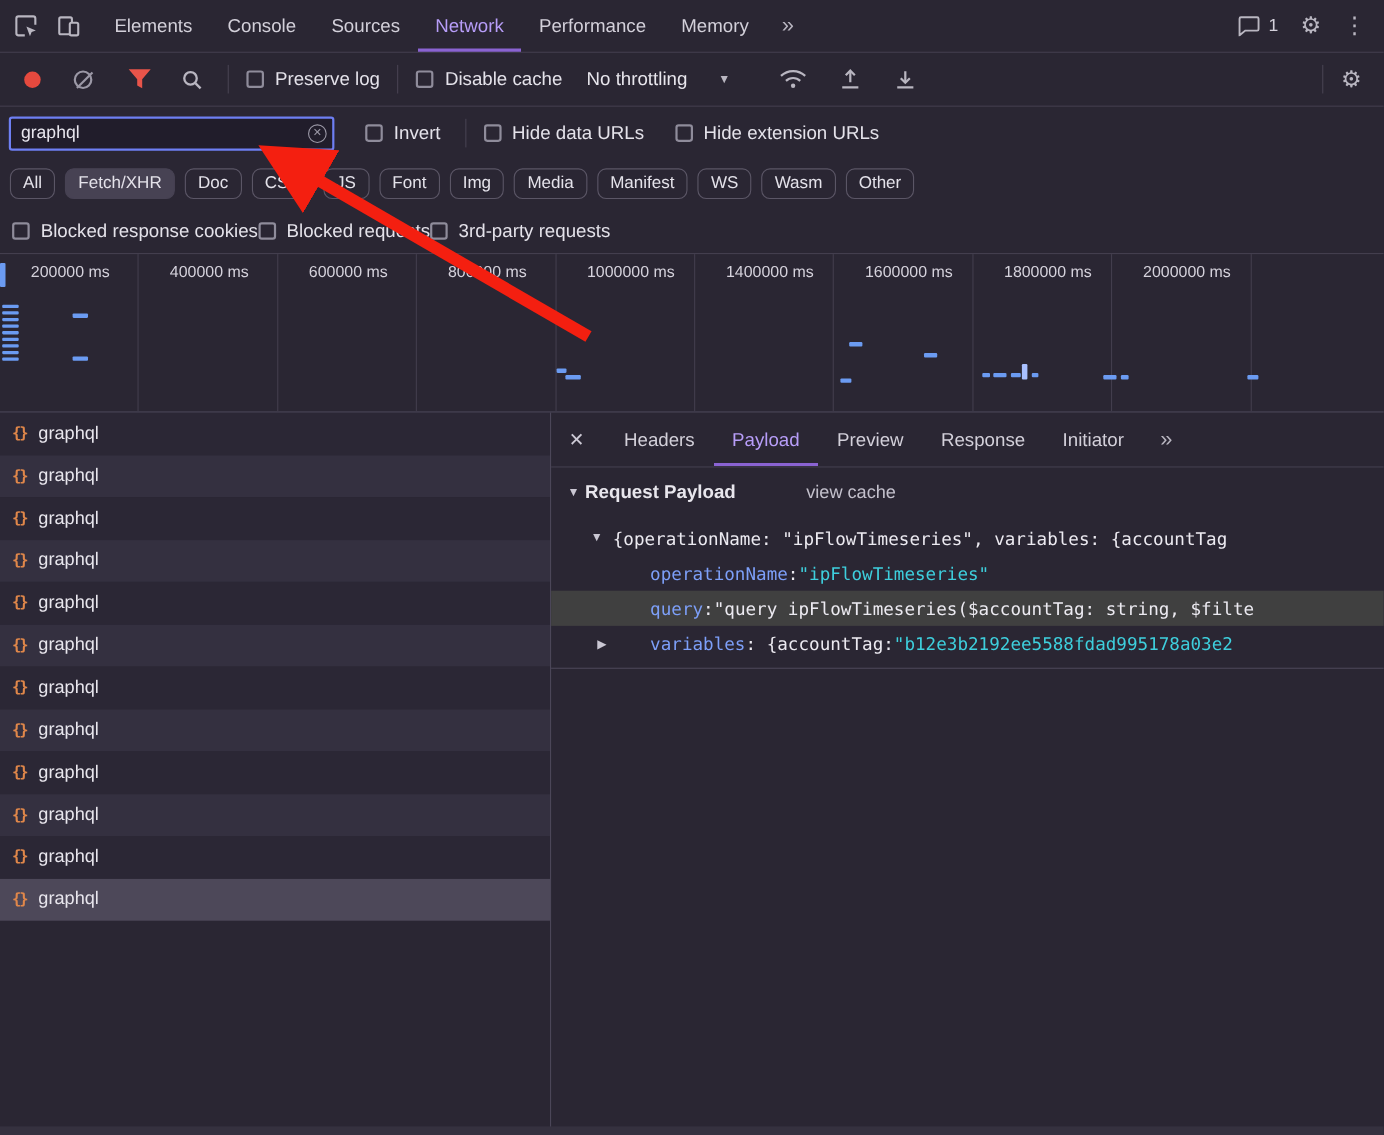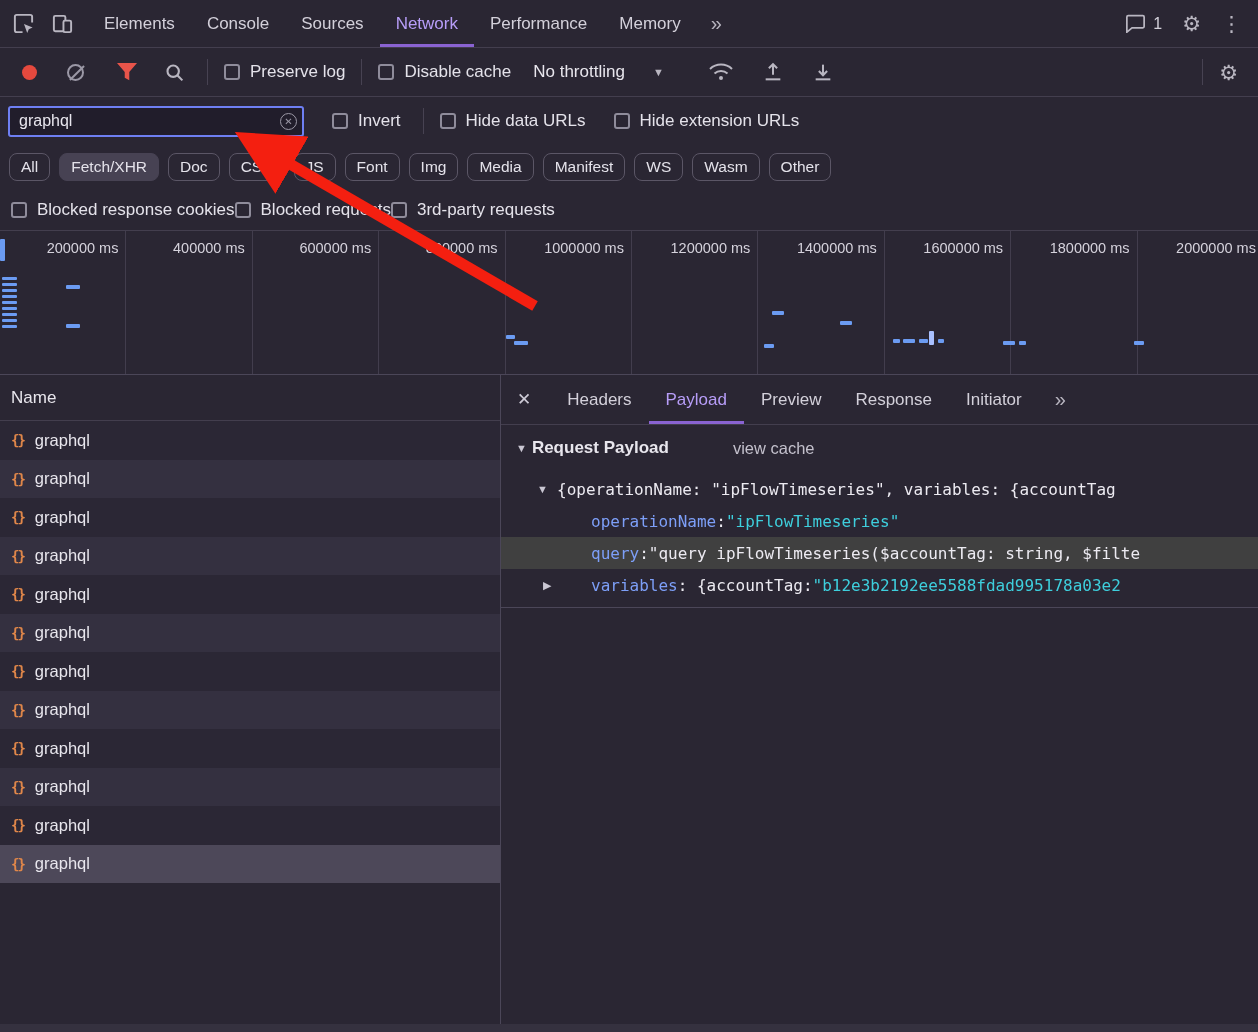--- a/index.html
+++ b/index.html
@@ -56,21 +56,21 @@
   .chip{border:1px solid #5b5666;border-radius:8px;padding:4px 11px;font-size:15.5px;color:#e4e2ea;cursor:pointer;white-space:nowrap;}
   .chip.selected{background:#474253;border-color:#474253;}
 
   
   .blocked-row{height:42px;display:flex;align-items:center;padding-left:11px;border-bottom:1px solid var(--border);}
 
   
   .timeline{position:relative;height:144px;border-bottom:1px solid #4b4658;overflow:hidden;}
   #tl-cols{position:absolute;inset:0;display:flex;}
   .tl-col{flex:0 0 126.4px;border-right:1px solid #423d4d;}
-  .tl-label{padding:9px 7px 0 0;text-align:right;font-size:14.5px;color:#d5d2dc;white-space:nowrap;overflow:hidden;}
+  .tl-label{padding:9px 7px 0 0;text-align:left;font-size:14.5px;color:#d5d2dc;white-space:nowrap;overflow:hidden;margin-left:28px;}
   #tl-marks{position:absolute;inset:0;}
   .mark{position:absolute;background:var(--mark-blue);border-radius:1px;}
   .mark.bright{background:#a9c0ff;}
 
   
   .split{display:flex;height:657px;}
   .left-pane{width:501px;flex:none;border-right:1px solid #4b4658;display:flex;flex-direction:column;}
   .name-header{height:46px;display:flex;align-items:center;padding-left:11px;font-size:17px;border-bottom:1px solid var(--border);flex:none;}
   #req-list{flex:1;overflow:hidden;}
   .req-row{height:38.5px;display:flex;align-items:center;gap:11px;padding-left:11px;font-size:16.5px;cursor:pointer;}
@@ -262,23 +262,20 @@
         <div class="tl-label">400000 ms</div>
       </div>
       <div class="tl-col">
         <div class="tl-label">600000 ms</div>
       </div>
       <div class="tl-col">
         <div class="tl-label">800000 ms</div>
       </div>
       <div class="tl-col">
         <div class="tl-label">1000000 ms</div>
-      </div>
-      <div class="tl-col">
-        <div class="tl-label">1200000 ms</div>
       </div>
       <div class="tl-col">
         <div class="tl-label">1400000 ms</div>
       </div>
       <div class="tl-col">
         <div class="tl-label">1600000 ms</div>
       </div>
       <div class="tl-col">
         <div class="tl-label">1800000 ms</div>
       </div>
@@ -310,21 +307,20 @@
       <div class="mark bright" style="left: 929px; top: 100px; width: 5px; height: 14px;"></div>
       <div class="mark" style="left: 938px; top: 108px; width: 6px; height: 4px;"></div>
       <div class="mark" style="left: 1003px; top: 110px; width: 12px; height: 4px;"></div>
       <div class="mark" style="left: 1019px; top: 110px; width: 7px; height: 4px;"></div>
       <div class="mark" style="left: 1134px; top: 110px; width: 10px; height: 4px;"></div>
     </div>
 </div>
 
 <div class="split">
   <div class="left-pane">
-    <div class="name-header">Name</div>
     <div id="req-list">
         <div class="req-row">
           <span class="brace-icon">{}</span>
           <span class="req-name">graphql</span>
         </div>
         <div class="req-row">
           <span class="brace-icon">{}</span>
           <span class="req-name">graphql</span>
         </div>
         <div class="req-row">

